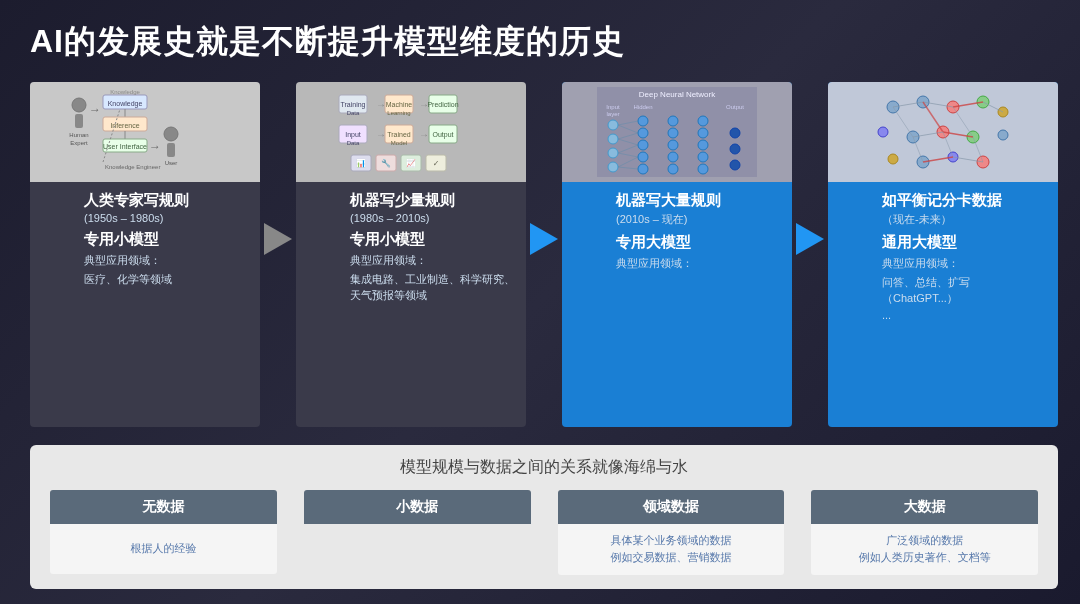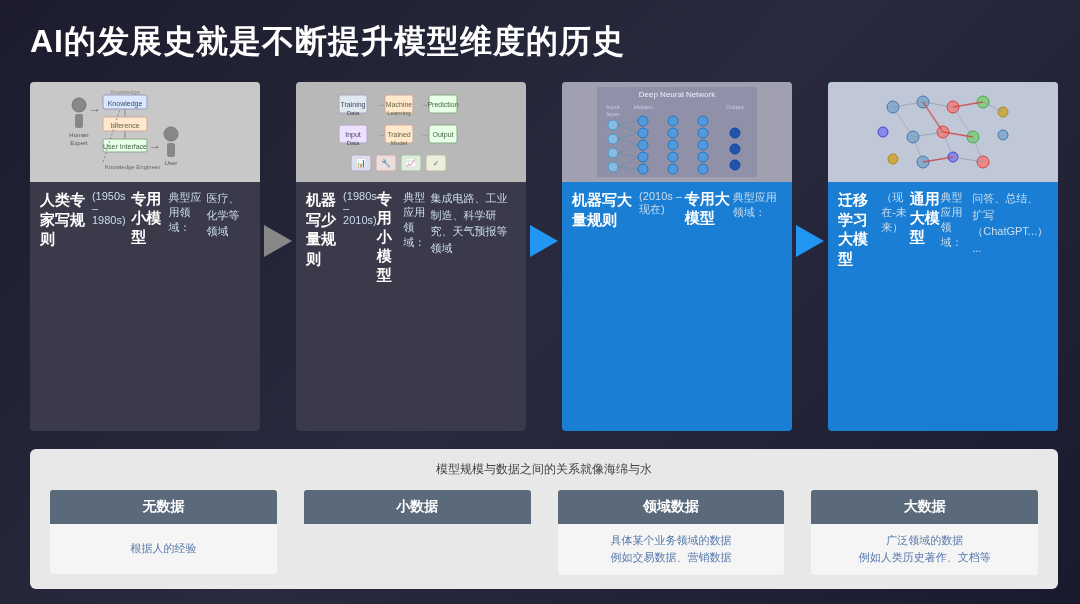--- a/index.html
+++ b/index.html
@@ -81,22 +81,23 @@
       height: 100%;
       display: flex;
       align-items: center;
       justify-content: center;
       position: relative;
     }
 
     .evo-card-content {
       padding: 8px 10px;
       display: flex;
-      flex-direction: row;
+      flex-direction: column;
       flex: 1;
+      margin-left: 44px;
     }
 
     .evo-card-title {
       font-size: 15px;
       font-weight: bold;
       color: #ffffff;
       line-height: 1.3;
       margin-bottom: 2px;
     }
 
@@ -153,21 +154,21 @@
 
     
     .bottom-section {
       background: #e8e8e8;
       border-radius: 6px;
       padding: 12px 20px 14px 20px;
       color: #333;
     }
 
     .bottom-title {
-      font-size: 12px;
+      font-size: 16px;
       color: #444;
       text-align: center;
       margin-bottom: 12px;
       font-weight: normal;
     }
 
     .data-cards {
       display: flex;
       gap: 27px;
     }
@@ -413,21 +414,21 @@
             <line x1="80" y1="45" x2="110" y2="50" stroke="#cc4444" stroke-width="1.5" opacity="0.8"></line>
             <line x1="50" y1="50" x2="60" y2="75" stroke="#8899aa" stroke-width="1" opacity="0.5"></line>
             <line x1="80" y1="45" x2="90" y2="70" stroke="#8899aa" stroke-width="1" opacity="0.5"></line>
             <line x1="110" y1="50" x2="120" y2="75" stroke="#8899aa" stroke-width="1" opacity="0.5"></line>
             <line x1="60" y1="75" x2="90" y2="70" stroke="#cc4444" stroke-width="1.5" opacity="0.8"></line>
             <line x1="90" y1="70" x2="120" y2="75" stroke="#8899aa" stroke-width="1" opacity="0.7"></line>
           </svg>
         </div>
       </div>
       <div class="evo-card-content">
-        <div class="evo-card-title">迁移学习大模型</div>
+        <div class="evo-card-title">如平衡记分卡数据</div>
         <div class="evo-card-period">（现在-未来）</div>
         <div class="evo-card-model-type">通用大模型</div>
         <div class="evo-card-desc-title">典型应用领域：</div>
         <div class="evo-card-desc" style="white-space:pre-line;">问答、总结、扩写
 （ChatGPT...）
 ...</div>
       </div>
     </div>
 
   </div>

